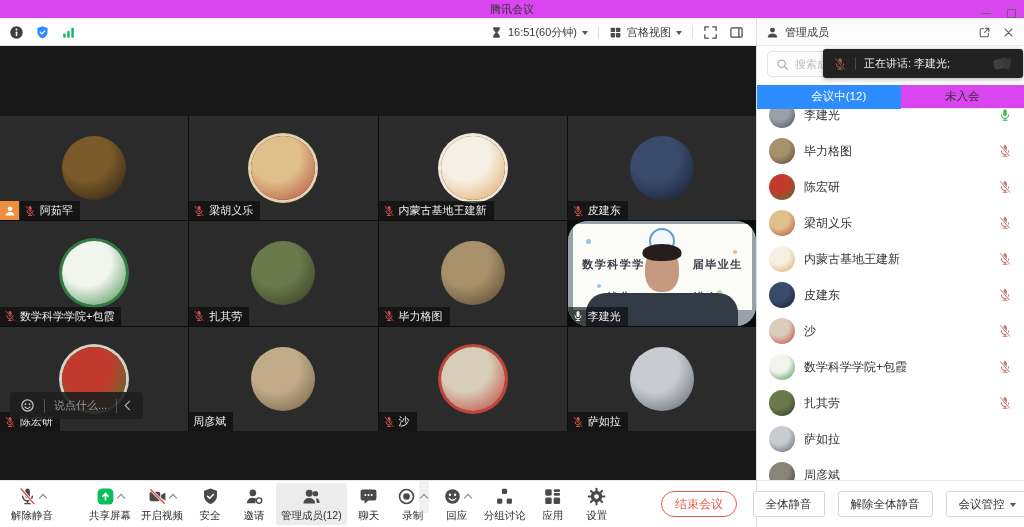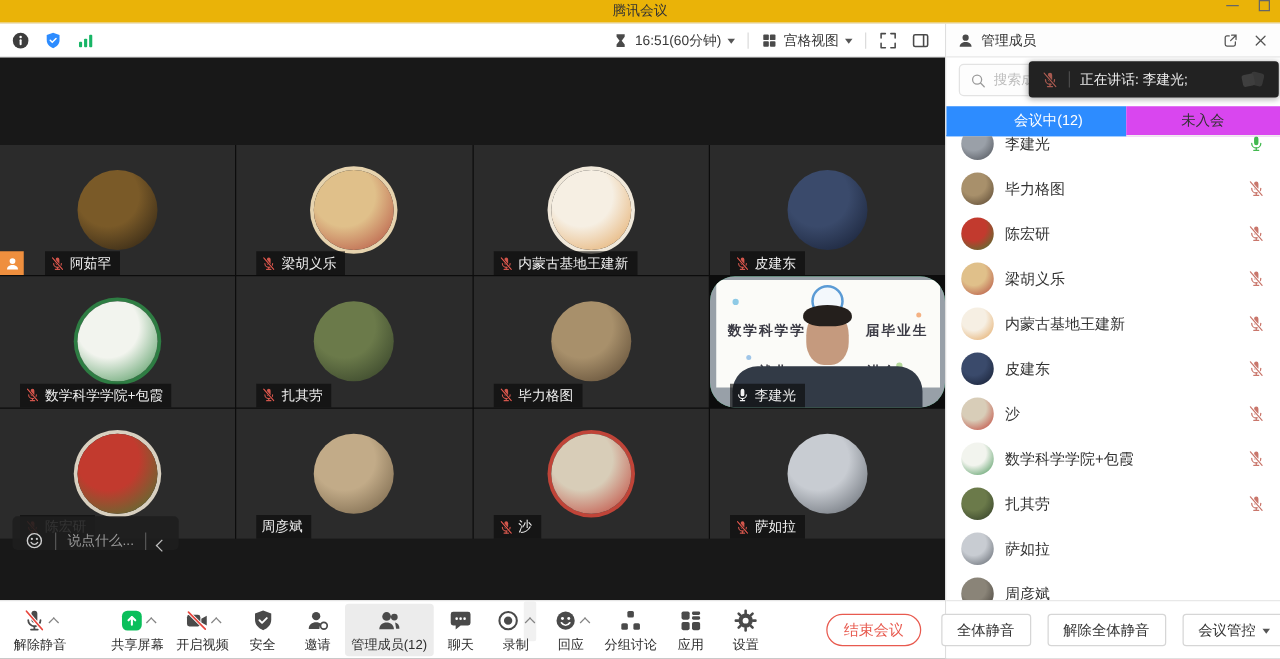--- a/index.html
+++ b/index.html
@@ -1,21 +1,21 @@
 <!DOCTYPE html>
 <html style="--accent: #2D8CFF; --speaking-green: #27b06a; --danger-red: #e85a4f; --share-green: #0abf5b; --host-orange: #ef8f3e; --signal-green: #18b566;"><head>
 <meta charset="utf-8">
 <style>
   * { box-sizing: border-box; margin: 0; padding: 0; }
   html,body { background:#2b2b2b; }
   body { font-family:"Liberation Sans","DejaVu Sans",sans-serif; }
   .app { width:1024px; height:527px; background:#fff; position:relative; overflow:hidden; }
 
   
-  .titlebar { height:19px; background:#eab308; border-bottom:1px solid #ededed; display:flex; align-items:flex-start; position:relative; }
+  .titlebar { height:19px; background:#d946ef; border-bottom:1px solid #ededed; display:flex; align-items:flex-end; position:relative; }
   .win-title { position:absolute; left:0; right:0; text-align:center; font-size:11px; color:#333; line-height:18px; }
   .win-controls { margin-left:auto; display:flex; align-items:center; gap:16px; padding-right:8px; z-index:2; }
   .win-min { width:10px; height:0; border-top:1.4px solid #666; display:inline-block; }
   .win-max { width:9px; height:9px; border:1.2px solid #666; display:inline-block; }
 
   .content-row { display:flex; height:508px; }
   .left-col { width:756px; display:flex; flex-direction:column; }
 
   
   .toolbar { height:27px; background:#fff; border-bottom:1px solid #e2e2e2; display:flex; align-items:center; padding:0 12px 0 9px; }
@@ -30,42 +30,42 @@
 
   
   .video-area { flex:1; background:#181818; position:relative; overflow:hidden; }
   .grid { position:absolute; left:0; top:70px; width:756px; height:315px; display:grid;
           grid-template-columns:repeat(4,1fr); grid-template-rows:repeat(3,1fr); gap:1px; background:#0c0c0c; }
   .tile { background:#2b2b2b; position:relative; overflow:hidden; }
   .tile.speaking { box-shadow: inset 0 0 0 2px var(--speaking-green); border-radius: 20px; }
   .avatar-big { width:64px; height:64px; border-radius:50%; position:absolute; left:50%; top:50%; transform:translate(-50%,-50%); }
   .tile-bottom { position:absolute; left:0; bottom:0; display:flex; align-items:flex-end; gap:1px; max-width:100%; z-index:2; }
   .host-badge { width:19px; height:19px; background:var(--host-orange); display:flex; align-items:center; justify-content:center; flex:none; }
-  .tile-label { height:19px; background:rgba(8,8,8,.62); display:flex; align-items:center; padding:0 7px 0 4px; gap:4px; white-space:nowrap;margin-left:16px; }
+  .tile-label { height:19px; background:rgba(8,8,8,.62); display:flex; align-items:center; padding:0 7px 0 4px; gap:4px; white-space:nowrap; }
   .tile-name { color:#f0f0f0; font-size:11px; }
 
   
   .pres { position:absolute; inset:0; background:#98a0a8; }
   .slide { position:absolute; left:5px; right:4px; top:3px; bottom:16px; background:#fbfbf8; }
   .slide-logo { position:absolute; left:50%; top:4px; transform:translateX(-50%); width:26px; height:26px; border-radius:50%; border:2px solid #5b9bd5; background:#f3f8fc; }
   .slide-line { position:absolute; left:0; right:0; display:flex; justify-content:center; align-items:center; font-weight:bold; color:#3c3c46; font-size:11px; letter-spacing:1.5px; }
   .sl1 { top:33px; } .sl2 { top:66px; }
   .hgap1 { width:48px; } .hgap2 { width:62px; }
   .deco { position:absolute; border-radius:50%; }
   .de1 { width:5px; height:5px; background:#8ecae6; left:13px; top:15px; }
   .de2 { width:4px; height:4px; background:#f4b183; right:15px; top:26px; }
   .de3 { width:5px; height:5px; background:#b5d99c; right:30px; bottom:15px; }
   .de4 { width:4px; height:4px; background:#9fc5e8; left:24px; bottom:22px; }
   .pf-head { position:absolute; left:50%; top:27px; transform:translateX(-50%); width:34px; height:44px; background:#c59a7e; border-radius:46% 46% 42% 42%; }
   .pf-hair { position:absolute; left:50%; top:23px; transform:translateX(-50%); width:39px; height:17px; background:#241f1c; border-radius:50% 50% 42% 42%; }
   .pf-body { position:absolute; left:50%; bottom:0; transform:translateX(-50%); width:152px; height:33px; background:#323a46; border-radius:20px 20px 0 0; }
 
   
-  .chat-bubble { position:absolute; left:10px; top:367px; height:27px; background:rgba(30,30,30,.9); border-radius:4px;
-                 display:flex; align-items:flex-end; padding:0 10px; gap:9px; z-index:4; }
+  .chat-bubble { position:absolute; left:10px; top:346px; height:27px; background:rgba(30,30,30,.9); border-radius:4px;
+                 display:flex; align-items:center; padding:0 10px; gap:9px; z-index:4; }
   .cb-text { color:#9a9a9a; font-size:11px; white-space:nowrap; }
   .cb-div { width:1px; height:14px; background:#545454; }
   .cb-chev { width:7px; height:7px; border-left:1.6px solid #c2c2c2; border-bottom:1.6px solid #c2c2c2; transform:rotate(45deg); display:inline-block; }
 
   
   .bottom-bar { height:47px; background:#fff; border-top:1px solid #e6e6e6; display:flex; align-items:center; padding:0 6px; }
   .tb-item { display:flex; flex-direction:column; align-items:center; justify-content:center; padding:3px 5px 2px; min-width:44px; border-radius:3px; cursor:pointer; }
   .tb-item.active { background:#ececec; }
   .tb-item.gap-before { margin-left:26px; }
   .tb-top { height:21px; display:flex; align-items:center; }

